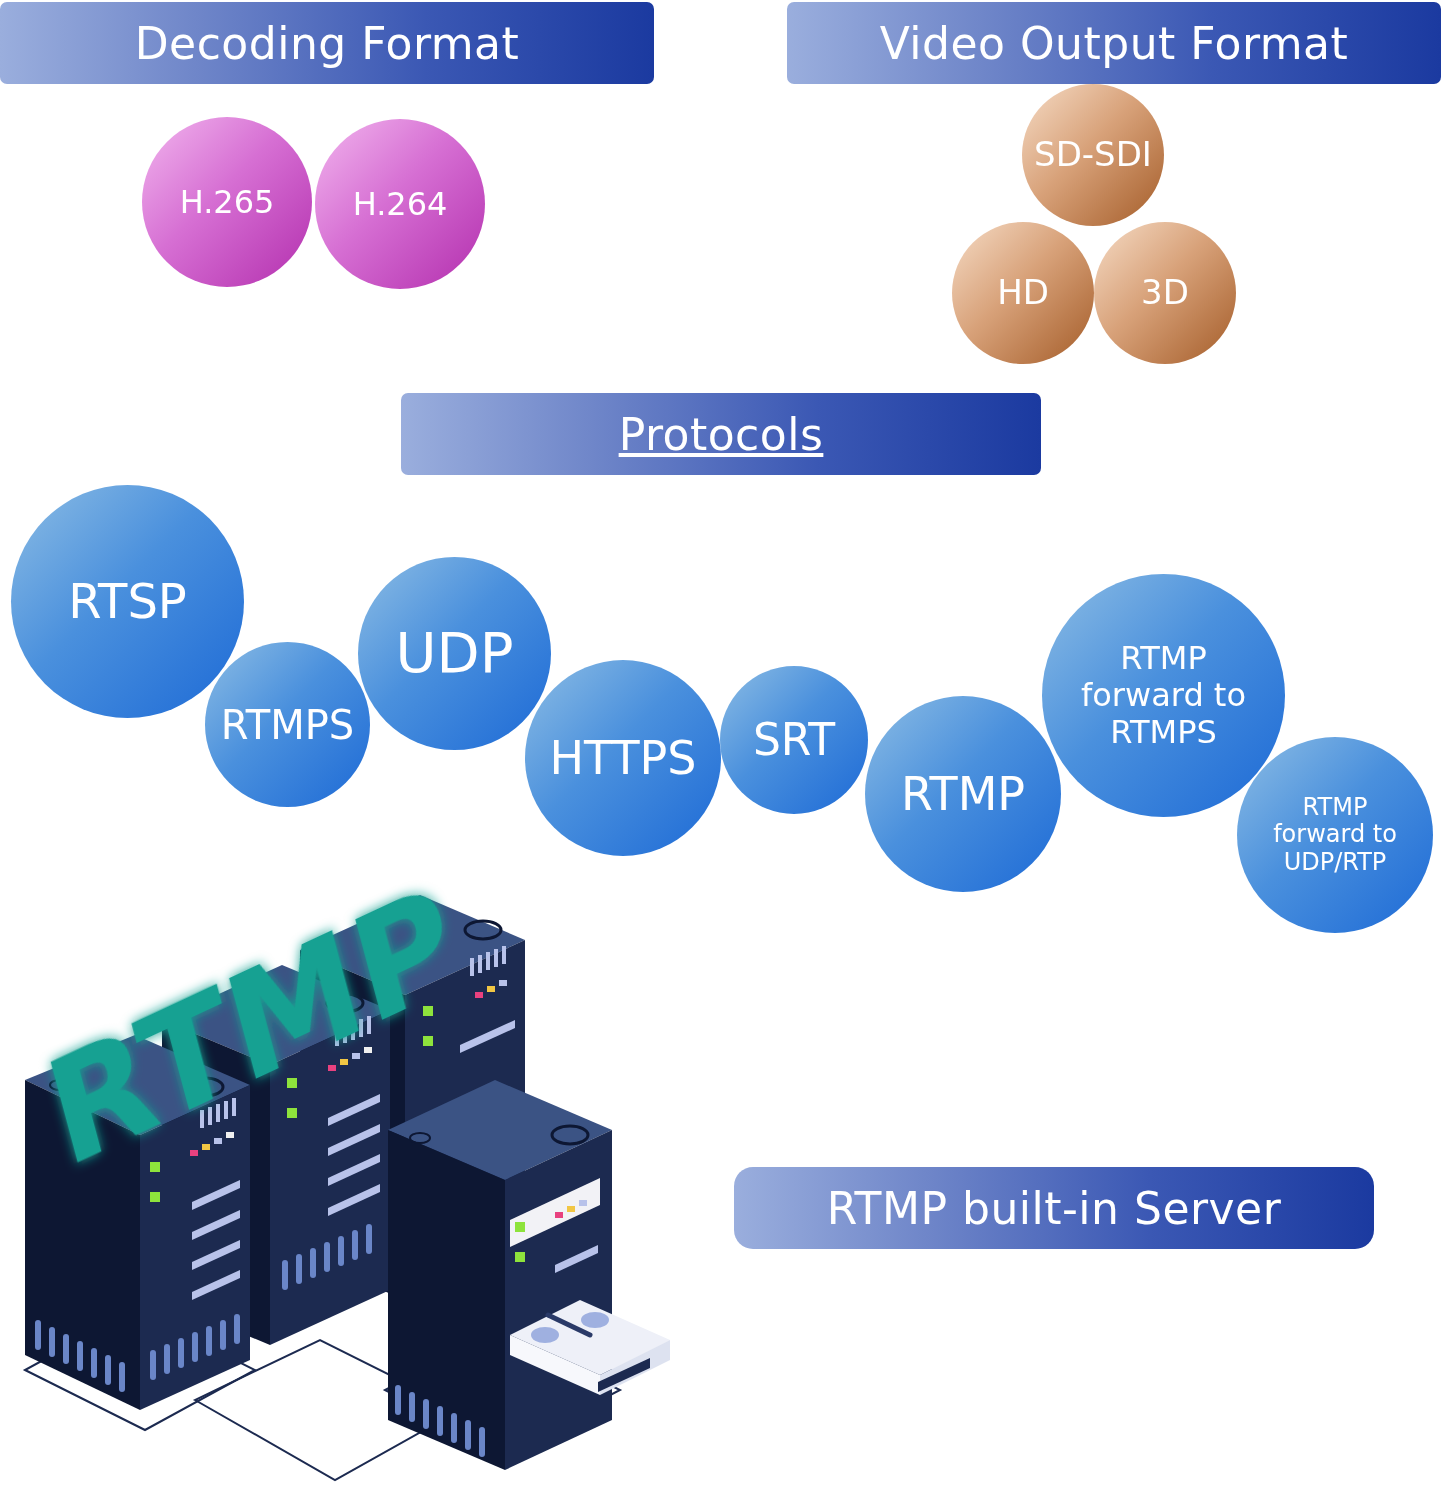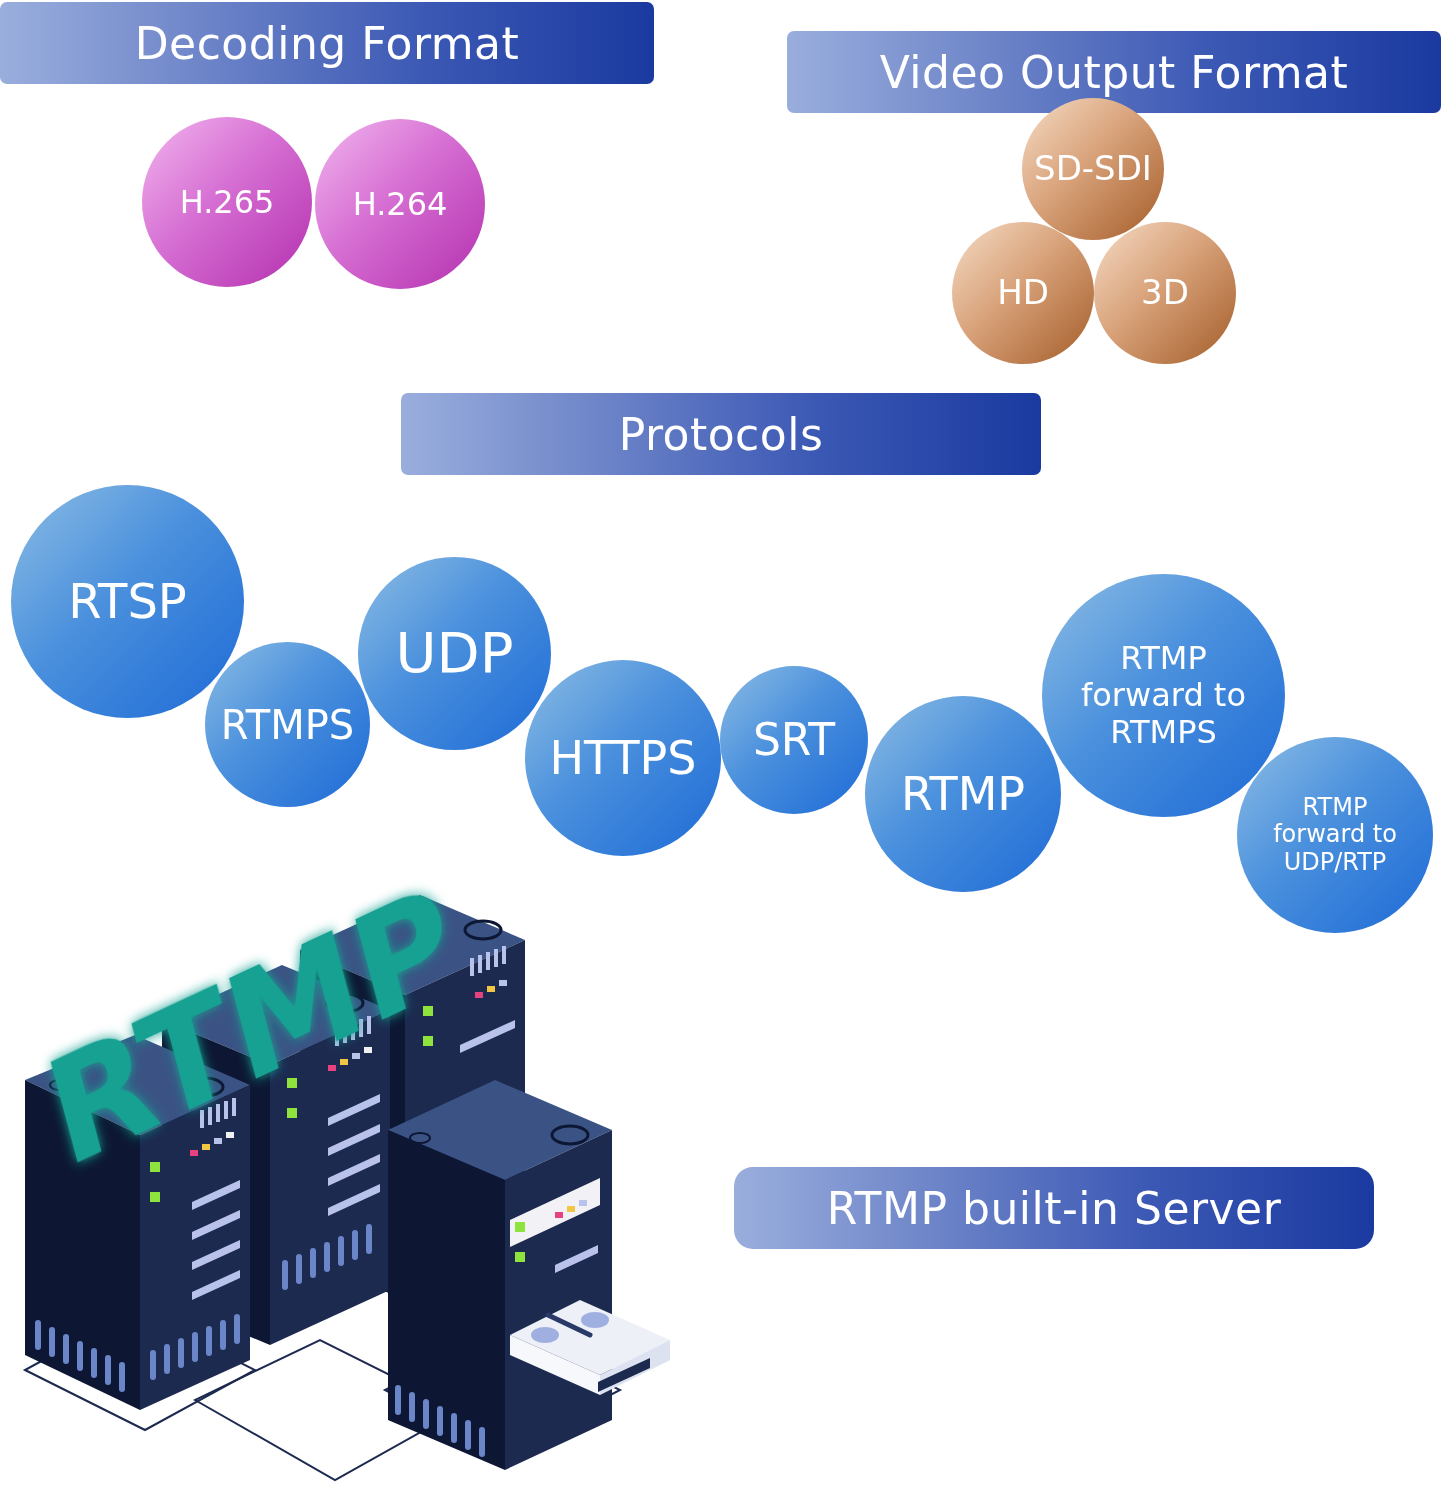--- a/index.html
+++ b/index.html
@@ -15,38 +15,38 @@
   .bronze { background:linear-gradient(135deg,#f6dcc6 0%,#d8a27a 45%,#a45c28 100%); font-size:34px; }
   .blue { background:linear-gradient(135deg,#8dbde4 0%,#4a90dd 45%,#1d6ad6 100%); }
   .illus { position:absolute; left:0; top:780px; width:700px; height:720px; }
 </style>
 </head>
 <body>
 
 <div class="banner" style="left:0;top:2px;width:654px;">
   <span>Decoding Format</span>
 </div>
-<div class="banner" style="left:787px;top:2px;width:654px;margin-top:29px;">
+<div class="banner" style="left:787px;top:2px;width:654px;">
   <span>Video Output Format</span>
 </div>
-<div class="banner" style="left:401px;top:393px;width:640px;">
+<div class="banner" style="left:401px;top:393px;width:640px;text-decoration:underline;">
   <span>Protocols</span>
 </div>
 <div class="banner" style="left:734px;top:1167px;width:640px;border-radius:19px;">
   <span>RTMP built-in Server</span>
 </div>
 
 <div class="bubble pink" style="left:142px;top:117px;width:170px;height:170px;">
   <span>H.265</span>
 </div>
 <div class="bubble pink" style="left:315px;top:119px;width:170px;height:170px;">
   <span>H.264</span>
 </div>
 
-<div class="bubble bronze" style="left:1022px;top:98px;width:142px;height:142px;">
+<div class="bubble bronze" style="left:1022px;top:84px;width:142px;height:142px;">
   <span>SD-SDI</span>
 </div>
 <div class="bubble bronze" style="left:952px;top:222px;width:142px;height:142px;justify-content:center;">
   <span>HD</span>
 </div>
 <div class="bubble bronze" style="left:1094px;top:222px;width:142px;height:142px;">
   <span>3D</span>
 </div>
 
 <div class="bubble blue" style="left:11px;top:485px;width:233px;height:233px;font-size:48px;">

